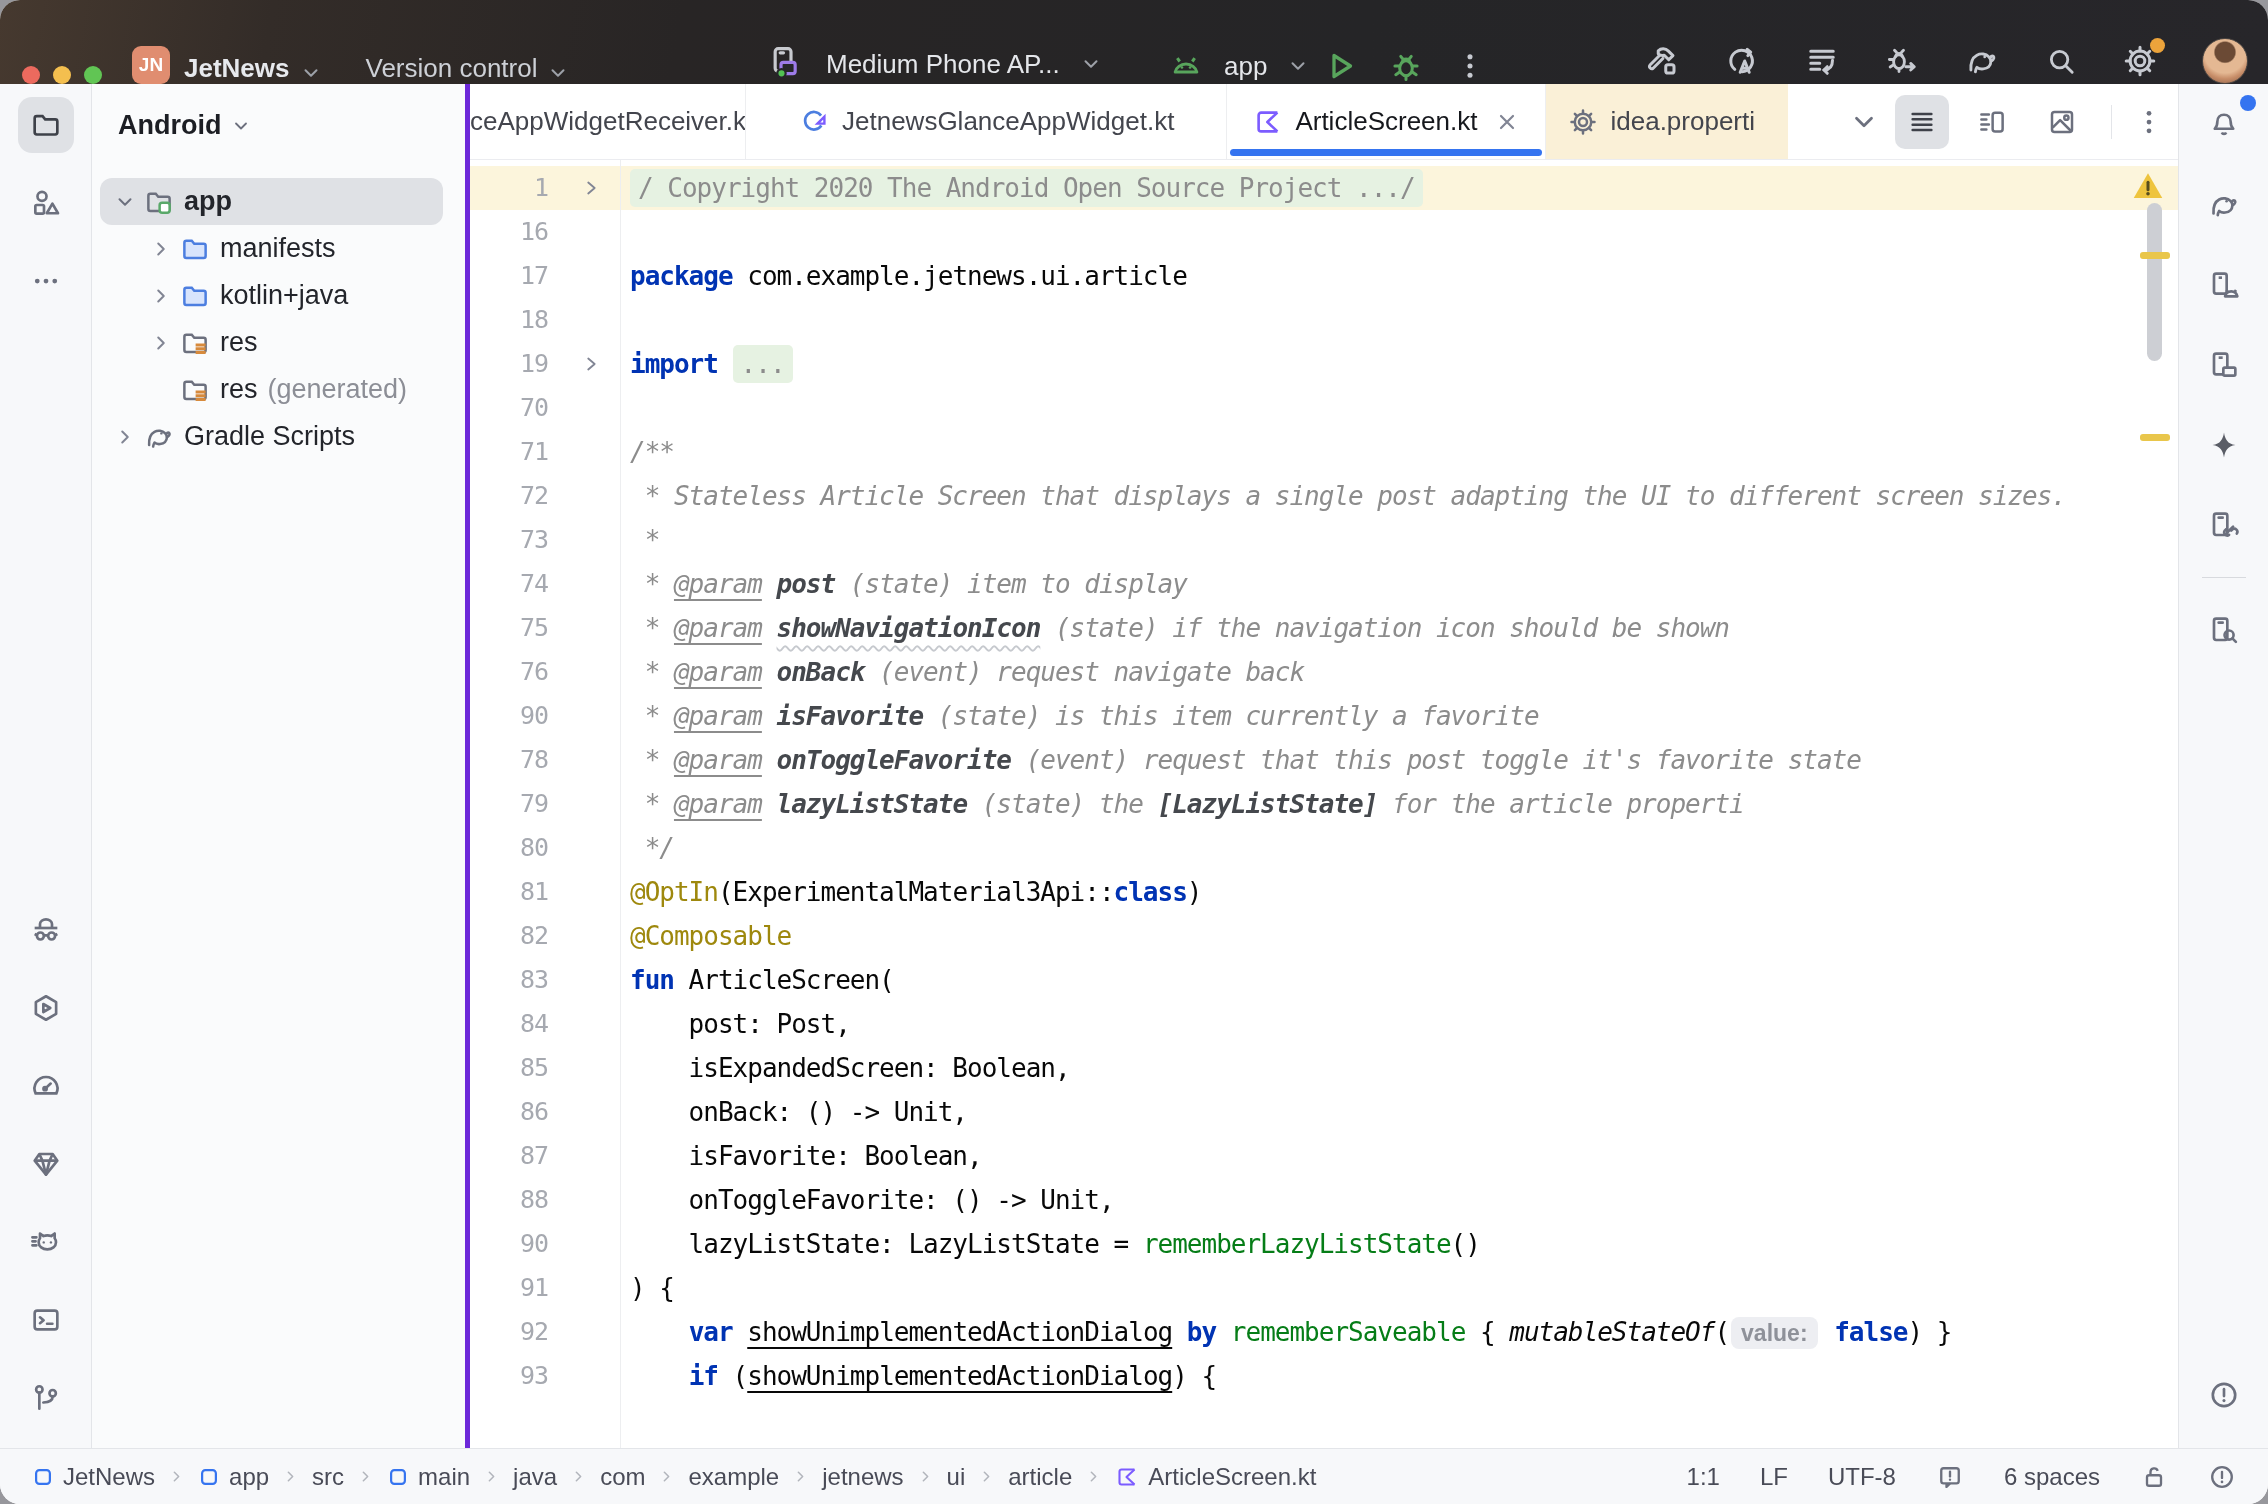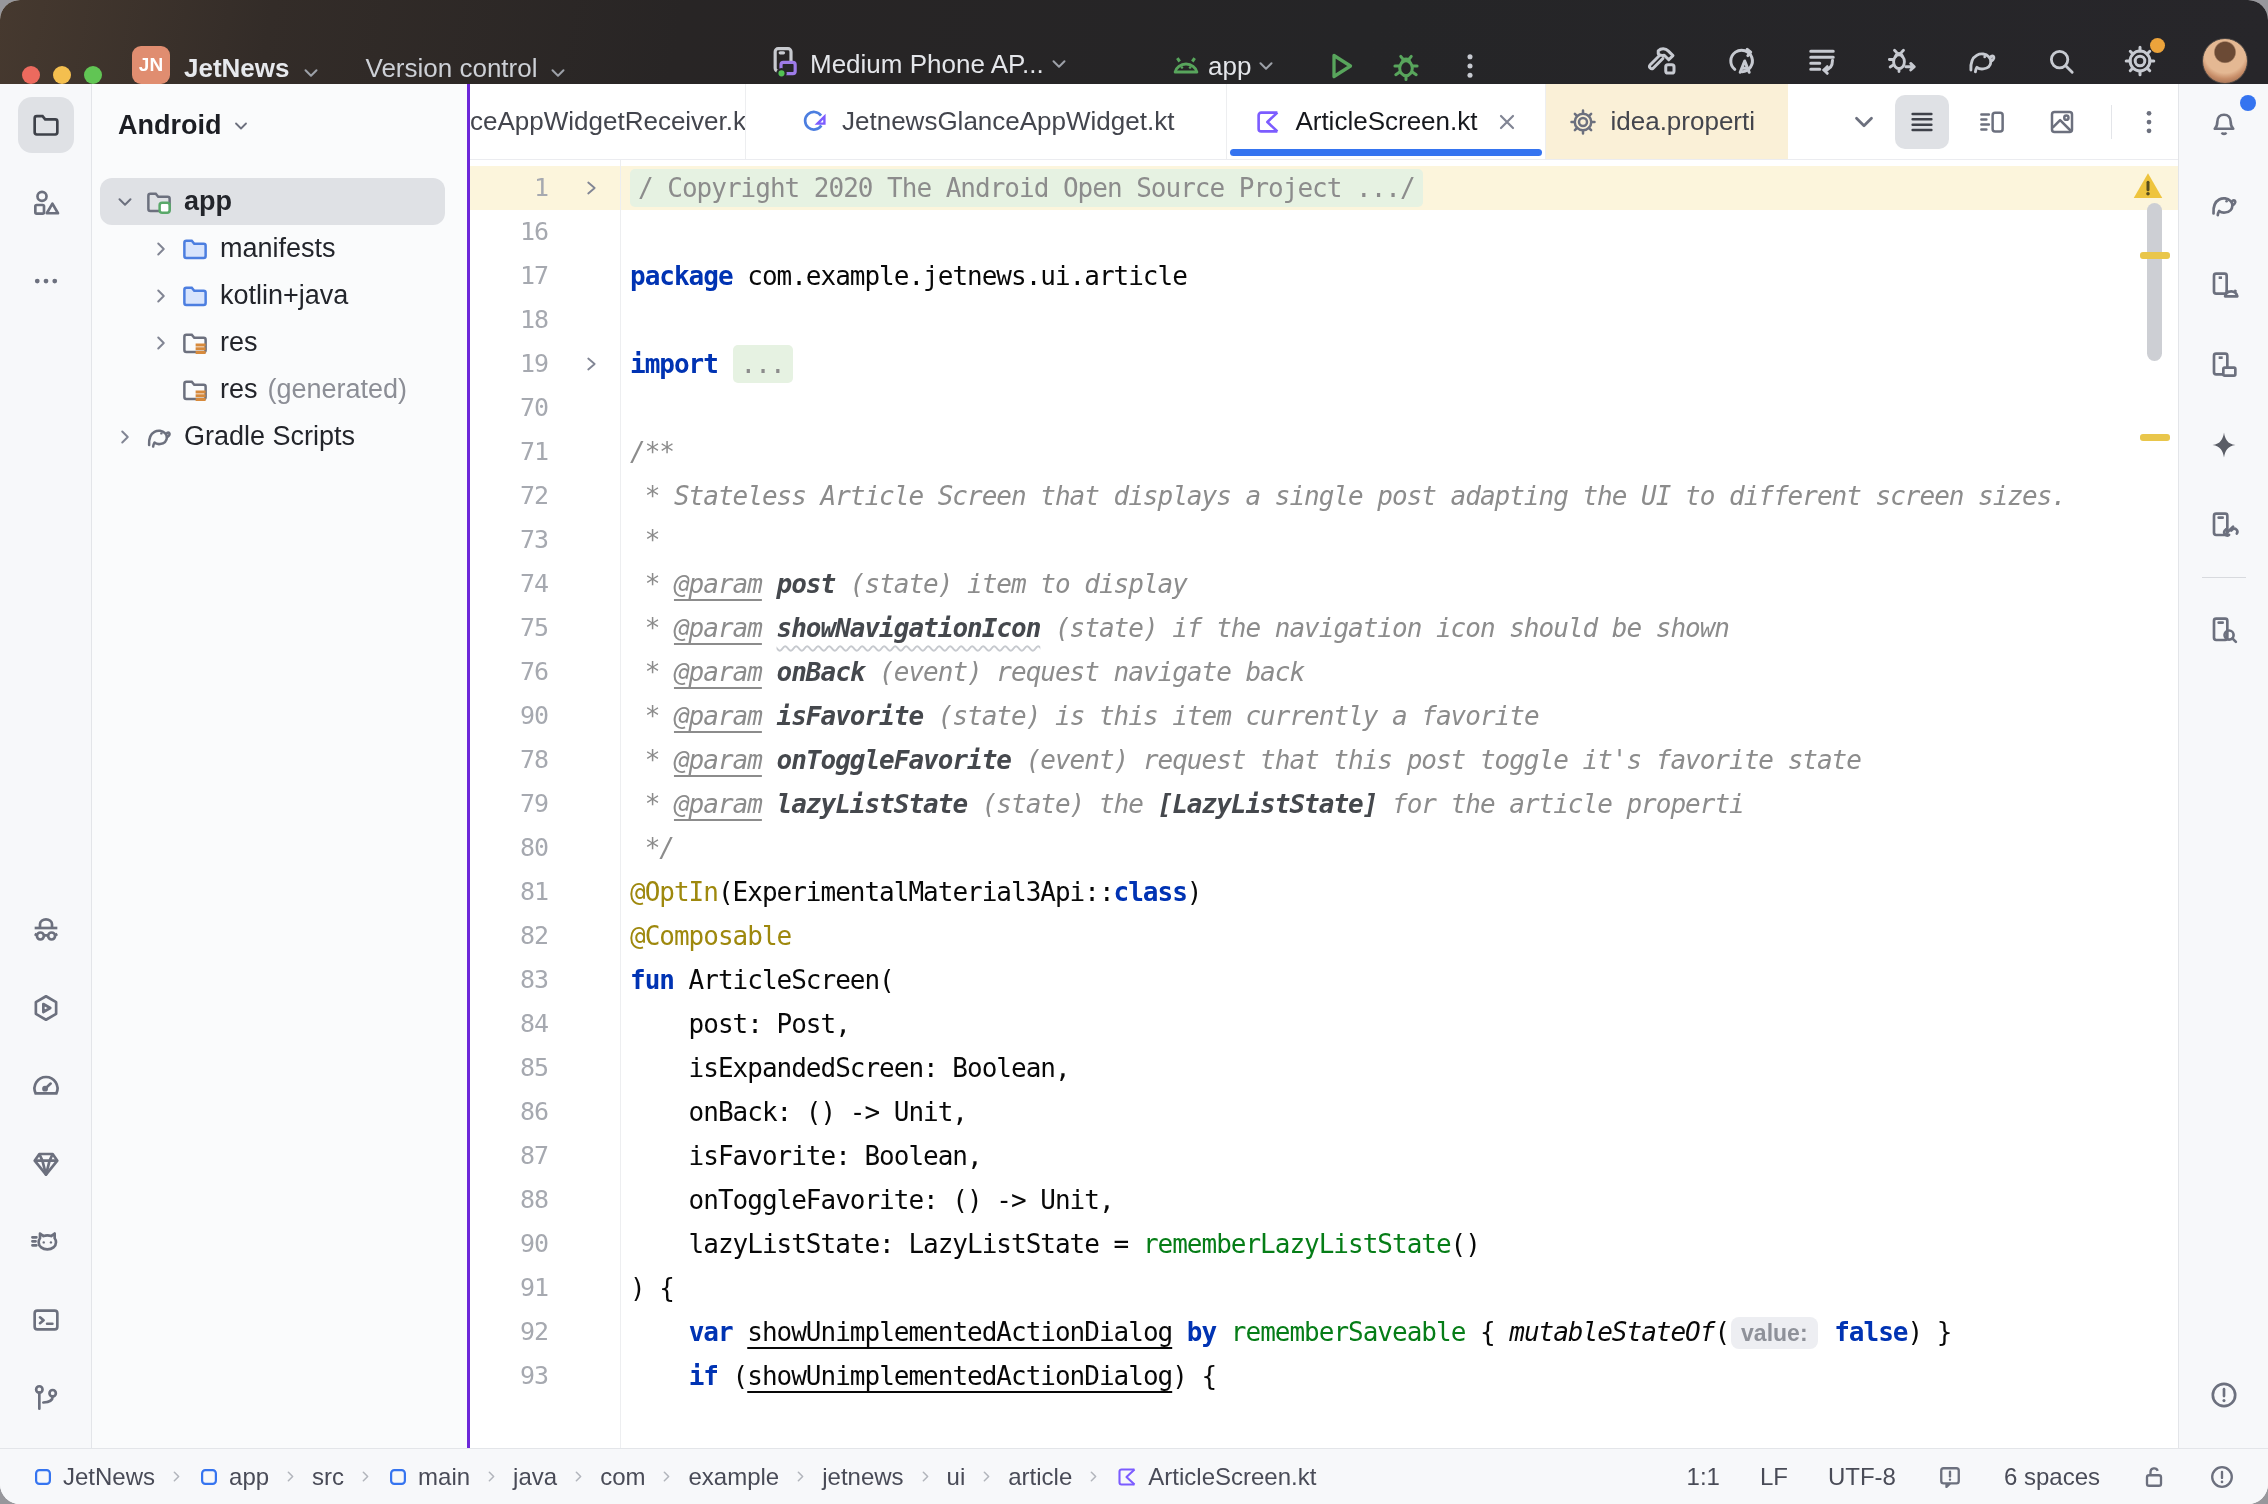--- a/index.html
+++ b/index.html
@@ -11,40 +11,40 @@
     background:linear-gradient(100deg,#46392f 0%,#332c28 12%,#282525 30%,#252527 60%,#27262a 100%);
     display:flex; align-items:flex-end; }
   .traffic { display:flex; gap:13px; margin-left:22px; }
   .traffic span { width:18px; height:18px; border-radius:50%; display:block; }
   .tl-red{background:#EC6A5E;} .tl-yellow{background:#F4BF4F;} .tl-green{background:#61C554;}
   .jn-badge { margin-left:30px; width:38px; height:38px; border-radius:9px; background:#E08D70;
     color:#fff; font-size:19px; font-weight:700; display:flex; align-items:center; justify-content:center; }
   .tb-text { color:#E7E9ED; font-size:26px; font-weight:600; margin-left:14px; }
   .tb-text2 { color:#CDD0D6; font-size:26px; font-weight:400; margin-left:44px; }
   .tb-chev { margin-left:10px; }
-  .tb-group { position:absolute; display:flex; align-items:center; gap:4px; }
+  .tb-group { position:absolute; display:flex; align-items:center; gap:20px; }
   .g-device { left:766px; } .g-run { left:1168px; } .g-actions { left:1322px; gap:30px; }
   .g-right { right:20px; gap:44px; }
   .tb-label { color:#E4E6EA; font-size:26px; }
   .icon-btn { display:flex; align-items:center; justify-content:center; }
   .gear-wrap { position:relative; }
   .gear-dot { position:absolute; top:-5px; right:-7px; width:15px; height:15px; border-radius:50%; background:#ECA33B; }
   .avatar { width:46px; height:46px; border-radius:50%;
     background:radial-gradient(circle at 50% 30%,#6b4a35 0 26%,#e4b893 30% 55%,#c78d68 70%,#7e5640 100%);
     border:1px solid #4a4542; }
 
   
   .main { position:absolute; top:84px; bottom:56px; left:0; right:0; display:flex; }
   .left-strip { width:92px; background:#F7F8FA; border-right:1px solid #E3E5E9;
     display:flex; flex-direction:column; align-items:center; padding:13px 0 22px; gap:22px; }
   .strip-btn { width:56px; height:56px; border-radius:14px; display:flex; align-items:center; justify-content:center; flex:none; }
   .strip-btn.sel { background:#DFE1E5; }
   .mt-auto { margin-top:auto; }
 
-  .project-panel { width:378px; background:#FAFBFC; border-right:3px solid #6d28d9; position:relative; }
+  .project-panel { width:378px; background:#FAFBFC; border-right:5px solid #6d28d9; position:relative; }
   .pp-header { position:absolute; top:26px; left:26px; display:flex; align-items:center; gap:10px;
     font-size:27px; font-weight:700; color:#1C1E24; }
   .tree { position:absolute; top:94px; left:0; right:0; }
   .tree-row { height:47px; display:flex; align-items:center; margin:0 22px 0 8px; border-radius:12px;
     font-size:27px; color:#23252B; }
   .tree-row.sel { background:#DFE1E5; font-weight:700; }
   .tr-chev { width:30px; display:flex; justify-content:center; flex:none; }
   .tr-icon { width:38px; display:flex; justify-content:center; flex:none; }
   .indent0 { padding-left:10px; } .indent1 { padding-left:46px; }
   .tr-suffix { color:#8C8E96; margin-left:10px; font-weight:400; }

